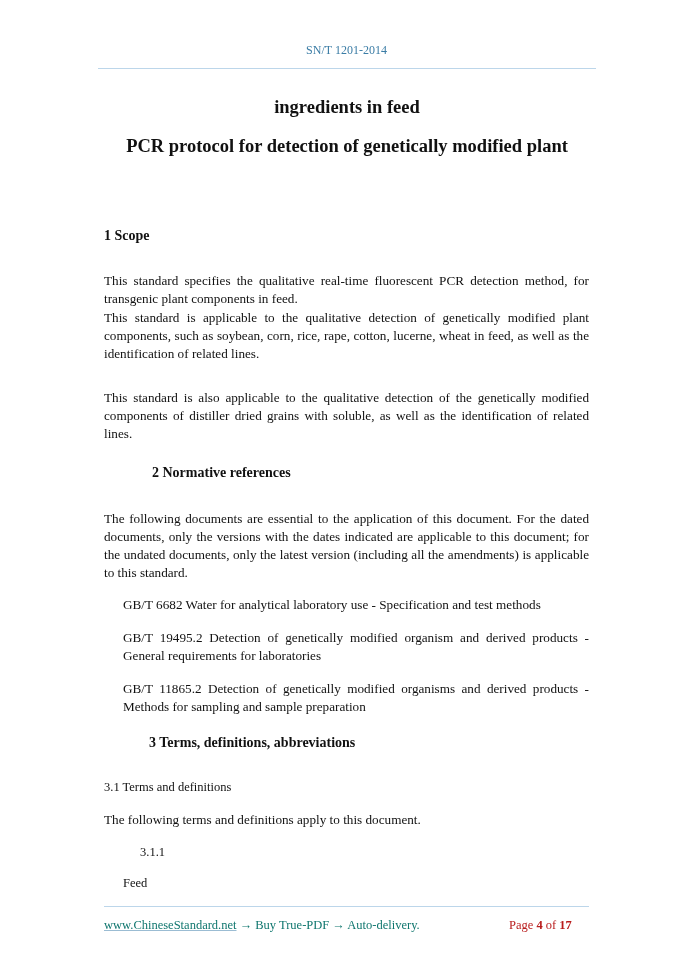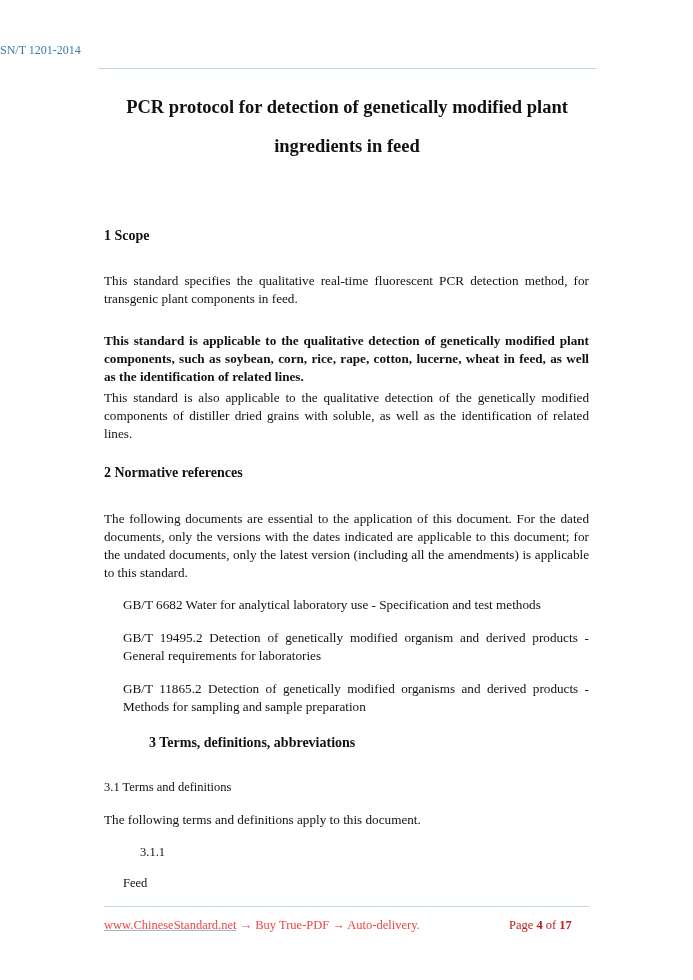--- a/index.html
+++ b/index.html
@@ -1,21 +1,21 @@
 <!DOCTYPE html>
 <html><head>
 <meta charset="utf-8">
 <style>
   html, body { margin: 0; padding: 0; background: #ffffff; }
   body {
     width: 693px; height: 980px; position: relative; overflow: hidden;
     font-family: "Liberation Serif", "DejaVu Serif", serif; color: #111;
   }
   .header-code {
-    position: absolute; top: 43px; left: 0; width: 693px; 
+    position: absolute; top: 43px; left: 0; width: 693px; text-align: center;
     font-size: 12px; color: #3a7ca5;
   }
   .header-rule {
     position: absolute; top: 68px; left: 98px; width: 498px; height: 1px; background: #bcd6ea;
   }
   .title {
     position: absolute; top: 88px; left: 98px; width: 498px; text-align: center;
     font-weight: bold; font-size: 18.5px; line-height: 39px;
   }
   .h1 {
@@ -27,45 +27,45 @@
   .p {
     position: absolute; left: 104px; width: 485px; font-size: 13.2px; line-height: 18px;
     text-align: justify;
   }
   .p.ref { left: 123px; width: 466px; }
   .term { position: absolute; left: 123px; font-weight: normal; font-size: 12.5px; }
   .footer-rule {
     position: absolute; top: 906px; left: 104px; width: 485px; height: 1px; background: #bcd6ea;
   }
   .footer-left {
-    position: absolute; top: 918px; left: 104px; font-size: 12.5px; color: #ef4444; text-align: right;
+    position: absolute; top: 918px; left: 104px; font-size: 12.5px; color: #0f766e; text-align: right;
   }
   .footer-left .link { text-decoration: underline; text-decoration-color: #9bbcd3; }
   .footer-right {
     position: absolute; top: 918px; left: 509px; font-size: 12.5px; color: #b91c1c;
   }
   .footer-right b { font-weight: bold; }
 </style>
 </head>
 <body>
 
 <div class="header-code">SN/T 1201-2014</div>
 <div class="header-rule"></div>
 
 <div class="title">
+  <div>ingredients in feed</div>
   <div>PCR protocol for detection of genetically modified plant</div>
-  <div>ingredients in feed</div>
 </div>
 
 <div class="h1" style="top:228px;">1 Scope</div>
 <div class="p" style="top:272px;">This standard specifies the qualitative real-time fluorescent PCR detection method, for transgenic plant components in feed.</div>
-<div class="p" style="top:332px;font-weight:bold;">This standard is applicable to the qualitative detection of genetically modified plant components, such as soybean, corn, rice, rape, cotton, lucerne, wheat in feed, as well as the identification of related lines.</div>
+<div class="p" style="top:309px;">This standard is applicable to the qualitative detection of genetically modified plant components, such as soybean, corn, rice, rape, cotton, lucerne, wheat in feed, as well as the identification of related lines.</div>
 <div class="p" style="top:389px;">This standard is also applicable to the qualitative detection of the genetically modified components of distiller dried grains with soluble, as well as the identification of related lines.</div>
 
-<div class="h1" style="top:465px;">2 Normative references</div>
+<div class="h1" style="top:465px;margin-left:48px;">2 Normative references</div>
 <div class="p" style="top:510px;">The following documents are essential to the application of this document. For the dated documents, only the versions with the dates indicated are applicable to this document; for the undated documents, only the latest version (including all the amendments) is applicable to this standard.</div>
 <div class="p ref" style="top:596px;">GB/T 6682 Water for analytical laboratory use - Specification and test methods</div>
 <div class="p ref" style="top:629px;">GB/T 19495.2 Detection of genetically modified organism and derived products - General requirements for laboratories</div>
 <div class="p ref" style="top:680px;">GB/T 11865.2 Detection of genetically modified organisms and derived products - Methods for sampling and sample preparation</div>
 
 <div class="h1" style="top:735px;margin-left:45px;">3 Terms, definitions, abbreviations</div>
 <div class="h2" style="top:780px;">3.1 Terms and definitions</div>
 <div class="p" style="top:811px;">The following terms and definitions apply to this document.</div>
 <div class="h2" style="top:845px;margin-left:36px;">3.1.1</div>
 <div class="term" style="top:876px;">Feed</div>

